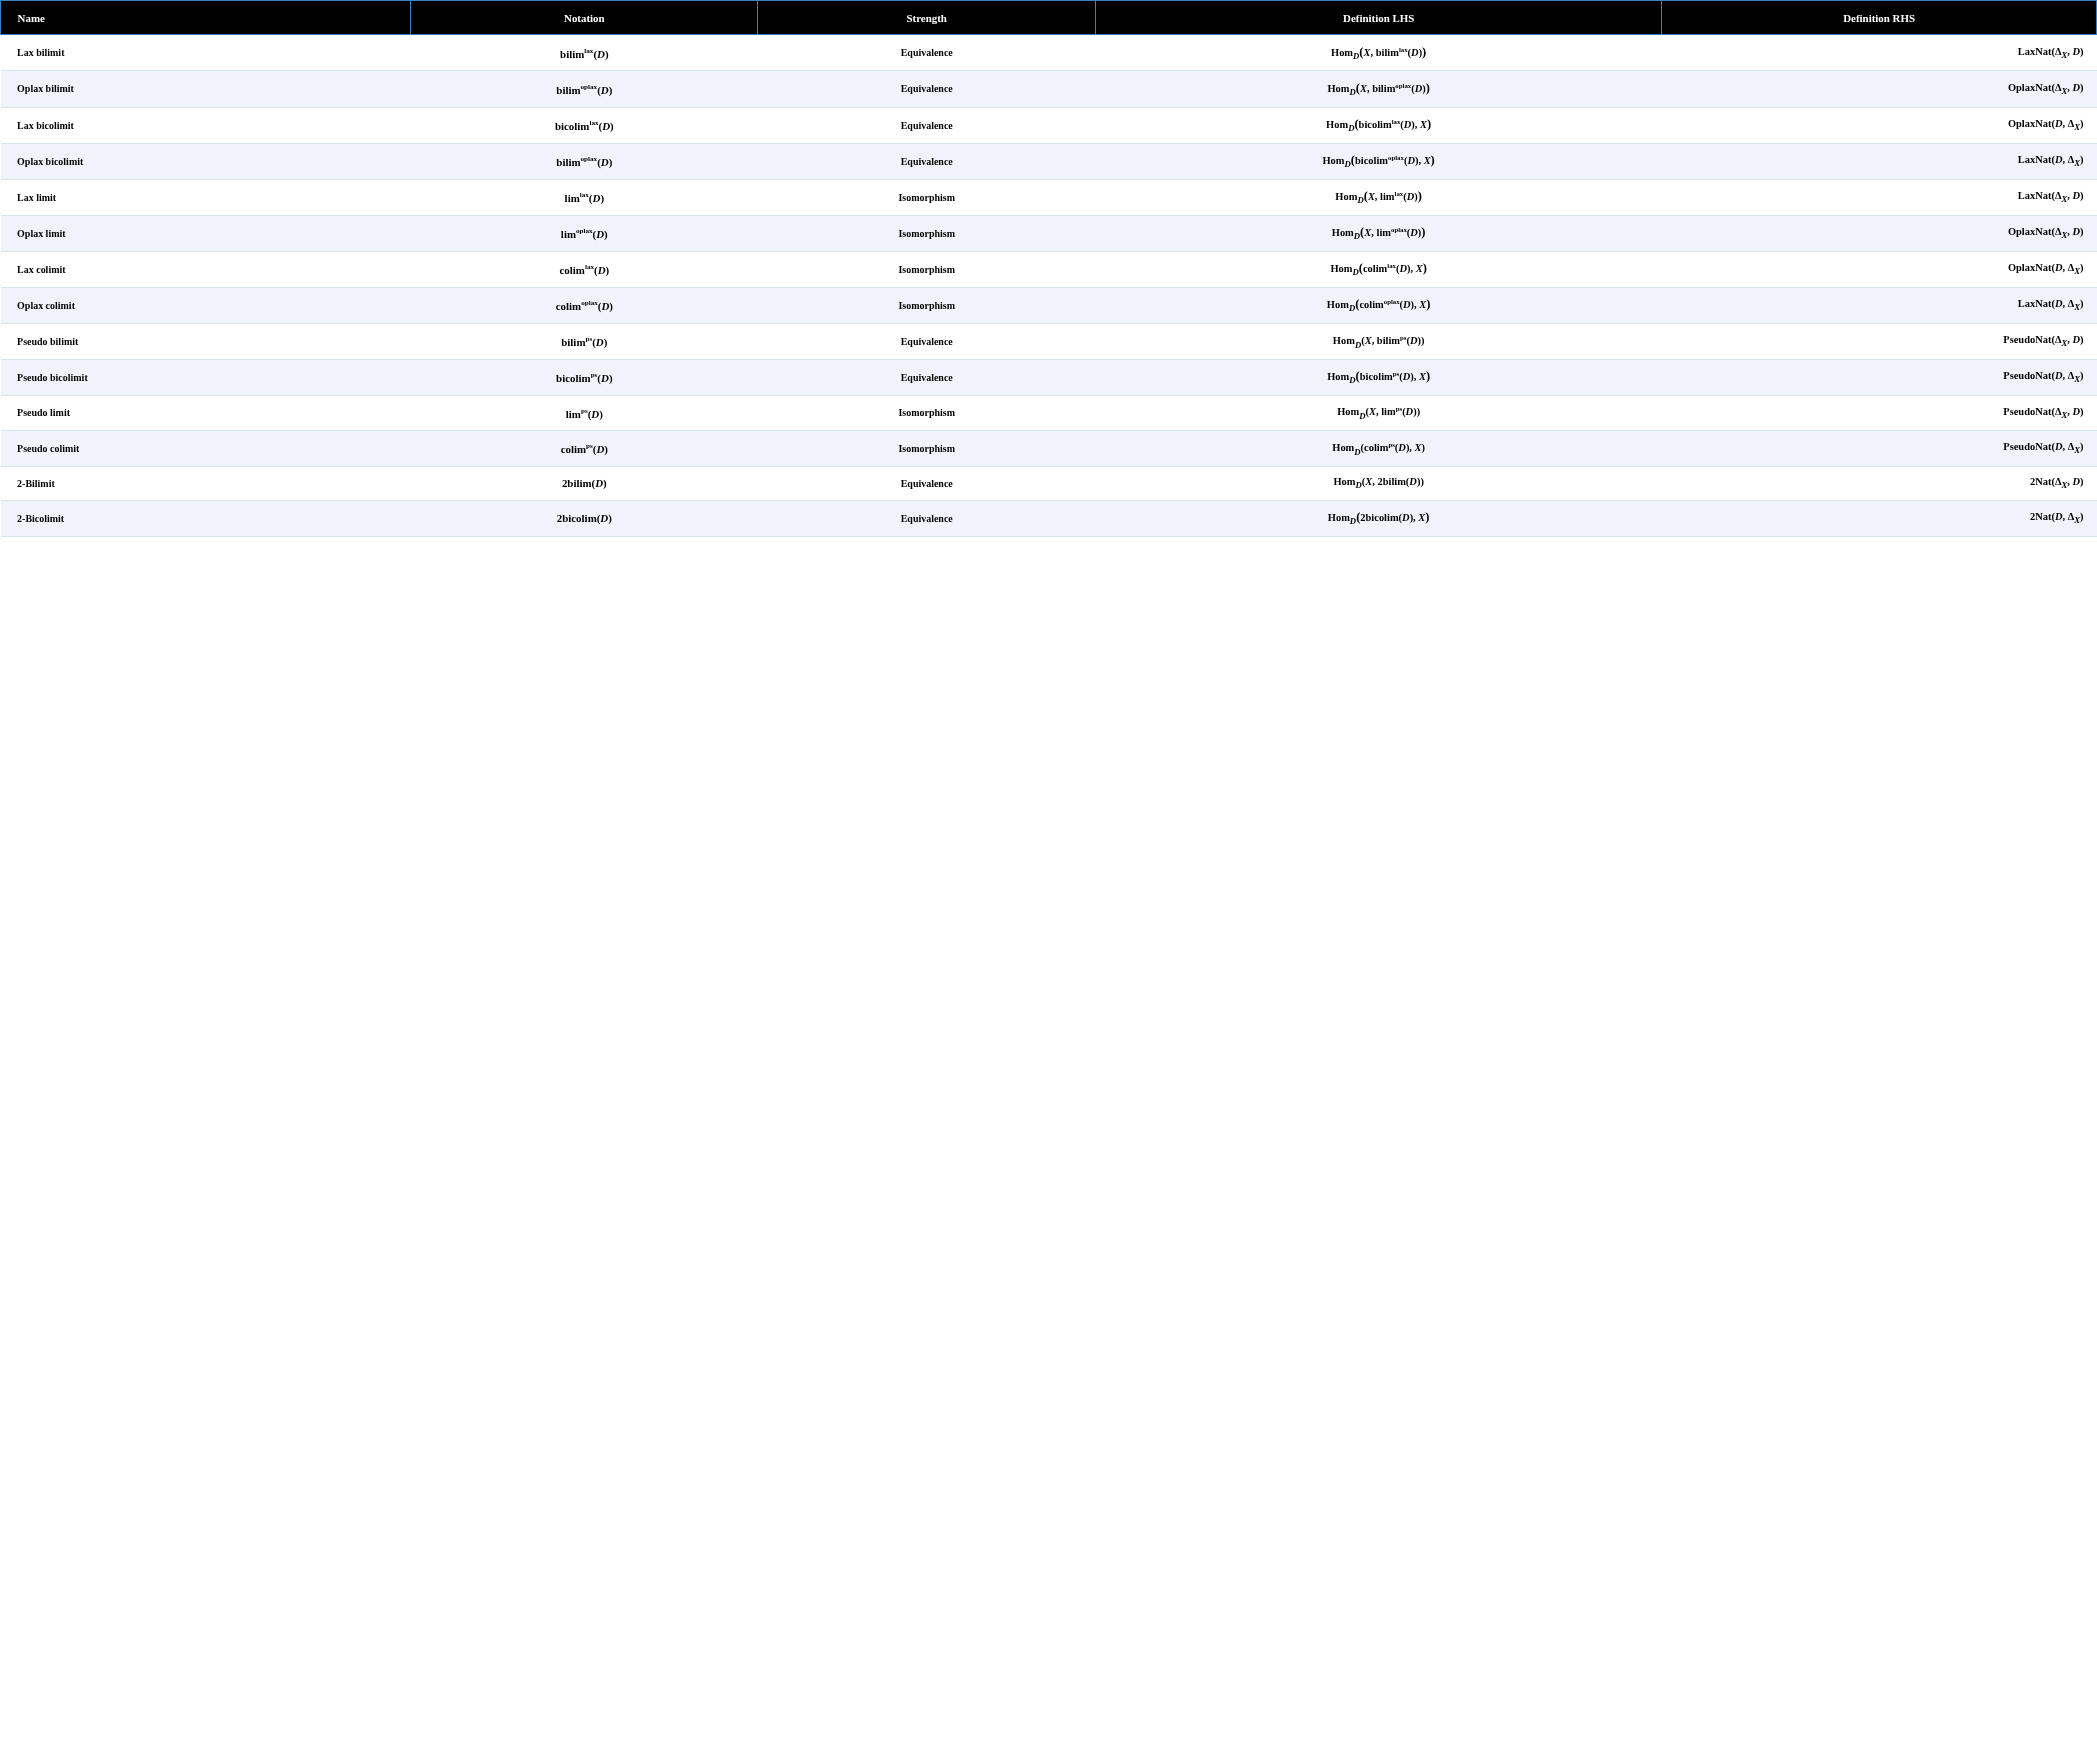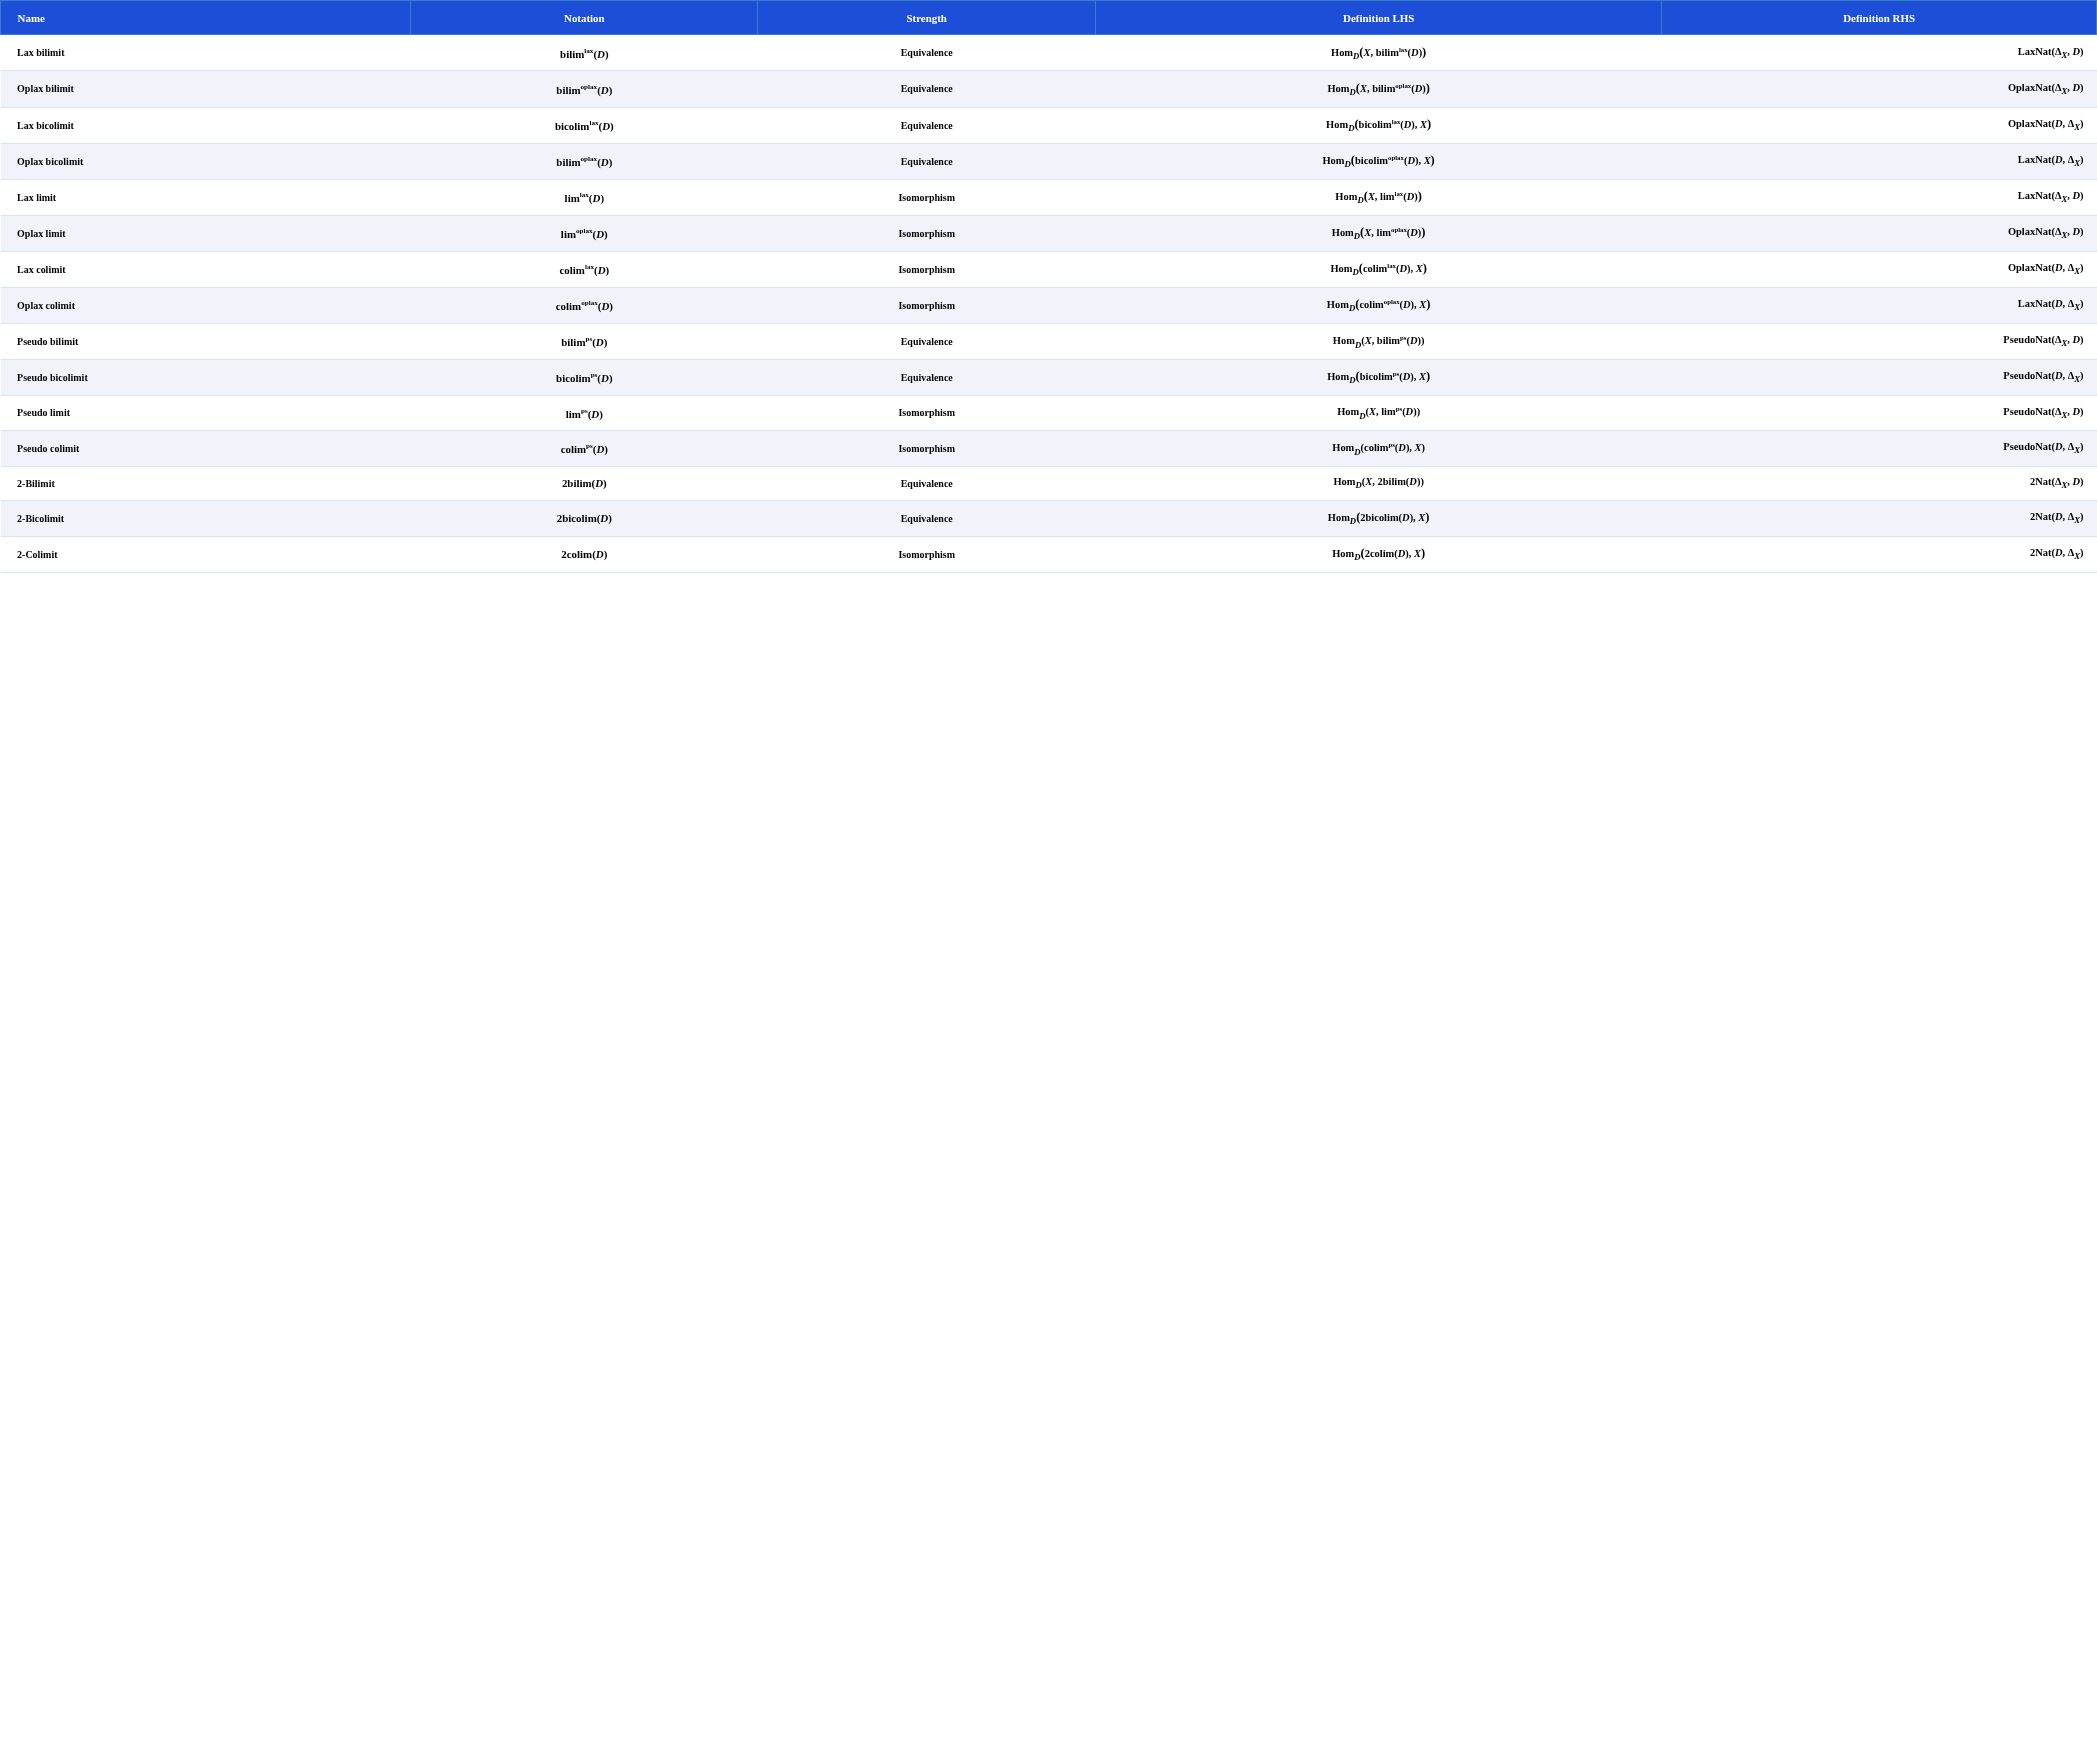--- a/index.html
+++ b/index.html
@@ -6,21 +6,21 @@
     body {
       font-family: "Times New Roman", Times, serif;
       background: #fff;
       padding: 0;
     }
     table {
       width: 100%;
       border-collapse: collapse;
     }
     thead tr th {
-      background-color: #1d4ed8;
+      background-color: #000000;
       color: #fff;
       font-weight: bold;
       font-size: 1.15em;
       padding: 10.7px 13px;
       text-align: center;
       border: 0.6px solid #3a7fc1;
     }
     thead tr th:first-child {
       text-align: left;
       padding-left: 16.6px;
@@ -170,22 +170,15 @@
         <td>Hom<sub><i>D</i></sub>(<i>X</i>, 2bilim(<i>D</i>))</td>
         <td>2Nat(Δ<sub><i>X</i></sub>, <i>D</i>)</td>
       </tr>
       <tr>
         <td>2-Bicolimit</td>
         <td>2bicolim(<i>D</i>)</td>
         <td>Equivalence</td>
         <td>Hom<sub><i>D</i></sub><big>(</big>2bicolim(<i>D</i>), <i>X</i><big>)</big></td>
         <td>2Nat(<i>D</i>, Δ<sub><i>X</i></sub>)</td>
       </tr>
-      <tr>
-        <td>2-Colimit</td>
-        <td>2colim(<i>D</i>)</td>
-        <td>Isomorphism</td>
-        <td>Hom<sub><i>D</i></sub><big>(</big>2colim(<i>D</i>), <i>X</i><big>)</big></td>
-        <td>2Nat(<i>D</i>, Δ<sub><i>X</i></sub>)</td>
-      </tr>
     </tbody>
 </table>
 
 
 </body></html>

